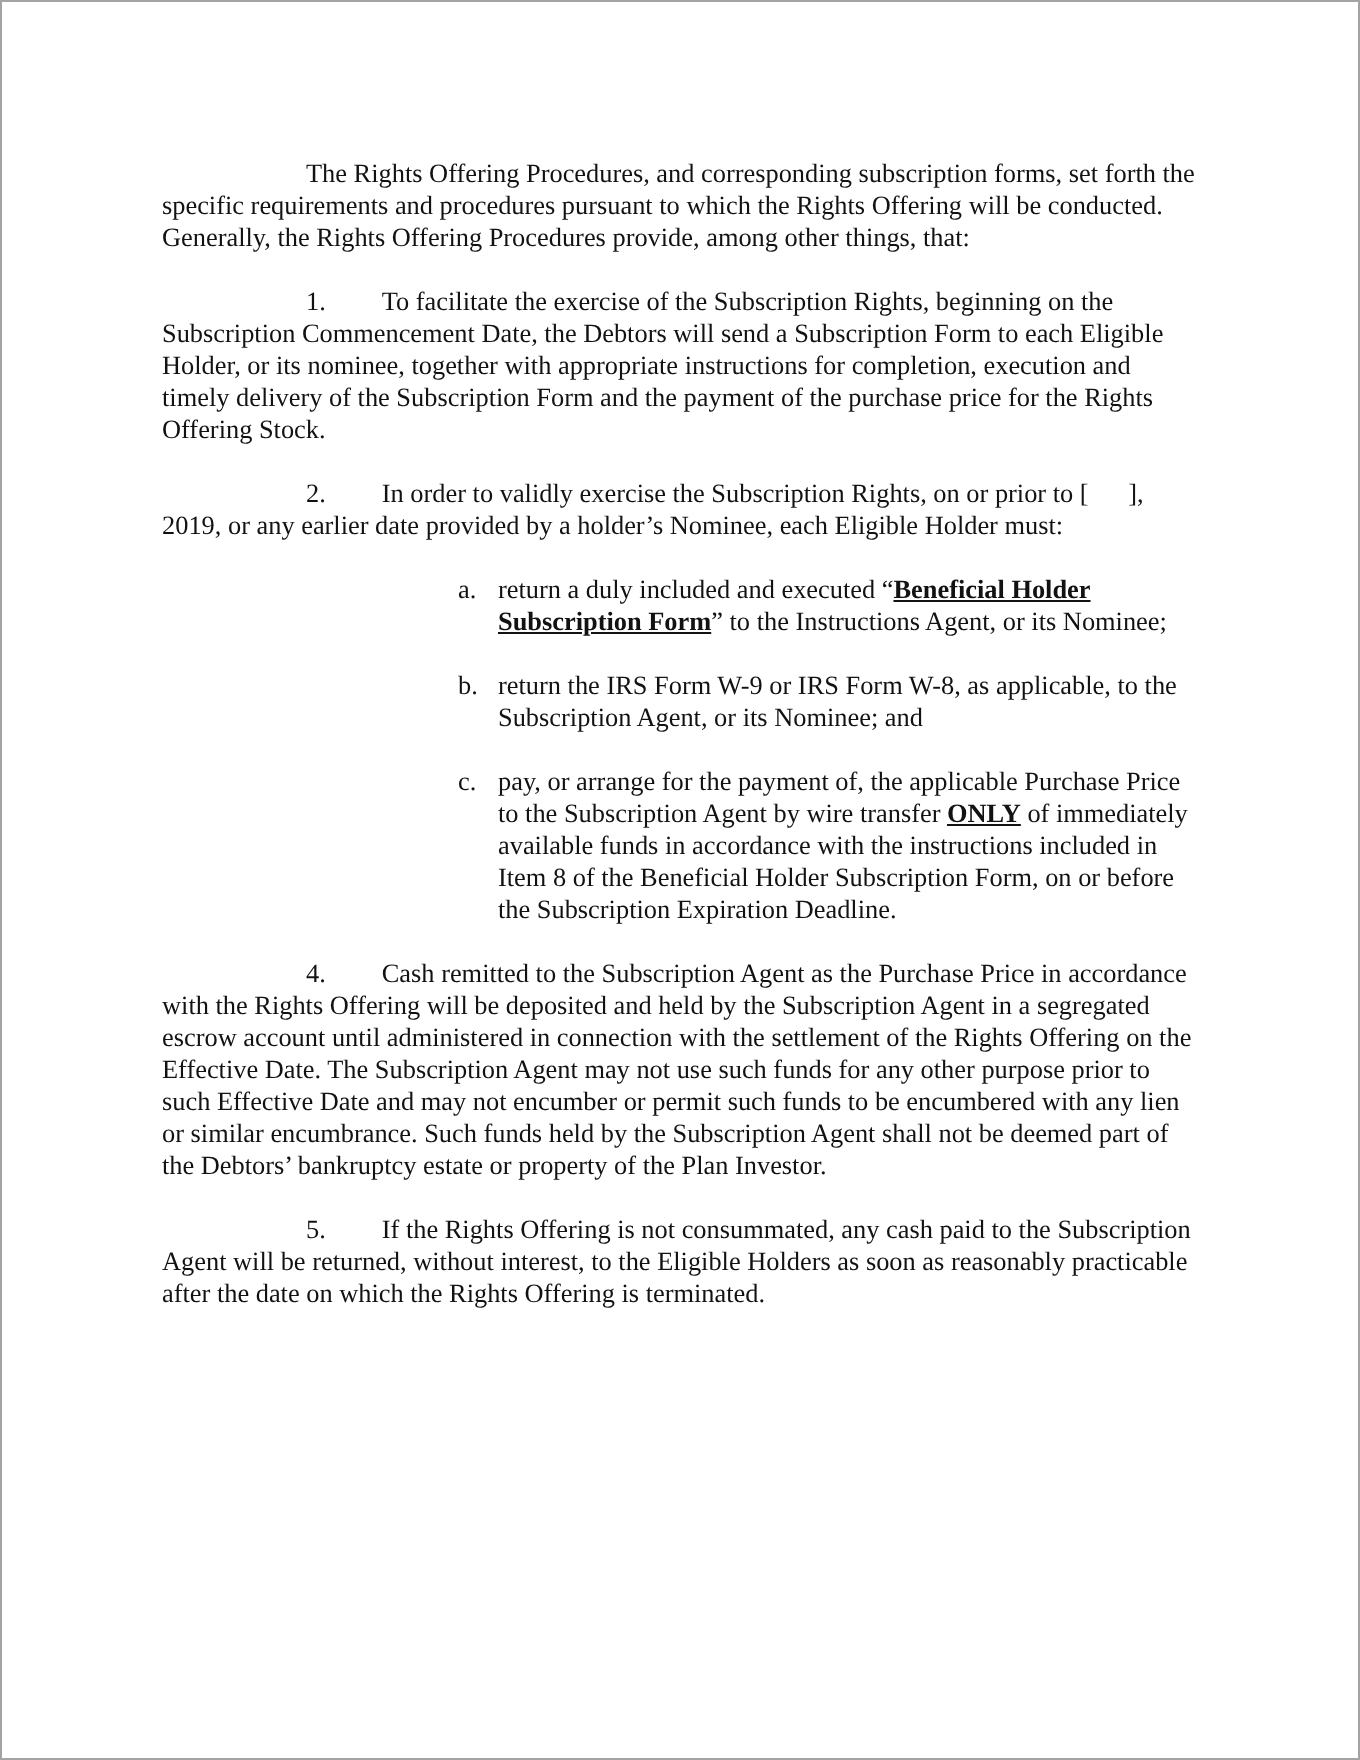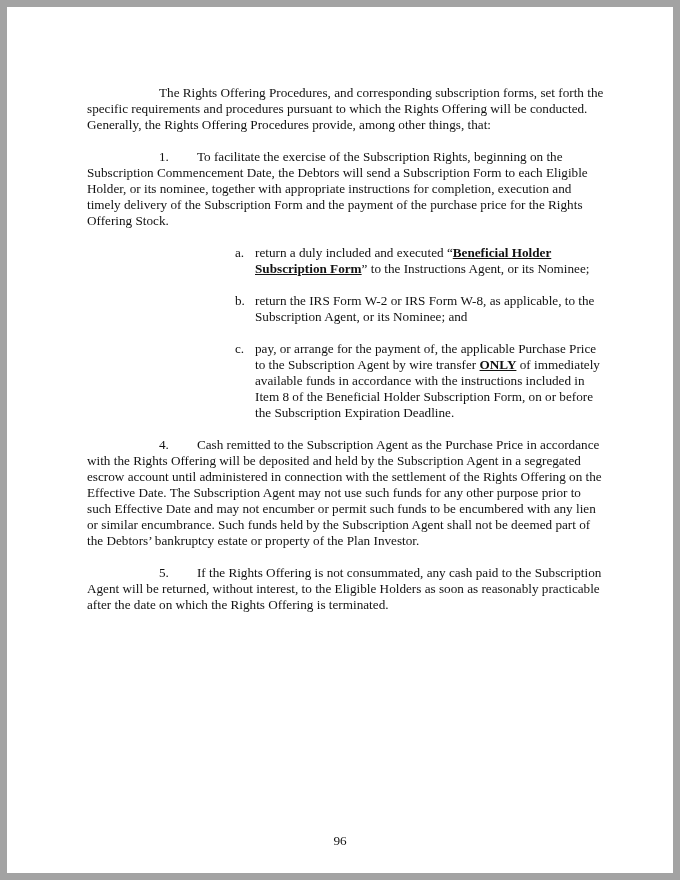--- a/index.html
+++ b/index.html
@@ -3,21 +3,21 @@
 <meta charset="utf-8">
 <style>
   * { margin: 0; padding: 0; box-sizing: border-box; }
   html, body { background: #ffffff; }
   body { font-family: "Liberation Serif", serif; }
   .page {
     position: relative;
     width: 680px;
     height: 880px;
     background: #ffffff;
-    border: 7px solid #a3a3a3;
+    border: 1px solid #a3a3a3;
     overflow: hidden;
     color: #121212;
     padding-left: 30px;
   }
   .content {
     position: absolute;
     left: 80px;
     top: 78px;
     width: 520px;
     font-size: 13.2px;
@@ -50,37 +50,37 @@
 </head>
 <body>
 
 <div class="page">
   <div class="content">
 
     <p class="para">The Rights Offering Procedures, and corresponding subscription forms, set forth the specific requirements and procedures pursuant to which the Rights Offering will be conducted.  Generally, the Rights Offering Procedures provide, among other things, that:</p>
 
     <p class="para"><span>1.</span><span class="tab"></span><span>To facilitate the exercise of the Subscription Rights, beginning on the Subscription Commencement Date, the Debtors will send a Subscription Form to each Eligible Holder, or its nominee, together with appropriate instructions for completion, execution and timely delivery of the Subscription Form and the payment of the purchase price for the Rights Offering Stock.</span></p>
 
+    <p class="para"><span>2.</span><span class="tab"></span><span>In order to validly exercise the Subscription Rights, on or prior to [&nbsp;&nbsp;&nbsp;&nbsp;&nbsp;&nbsp;], 2019, or any earlier date provided by a holder’s Nominee, each Eligible Holder must:</span></p>
 
     <div class="subitem">
       <span class="sub-label">a.</span>
       <span class="sub-text"><span>return a duly included and executed “</span><span class="bold-underline">Beneficial Holder Subscription Form</span><span>” to the Instructions Agent, or its Nominee;</span></span>
     </div>
 
     <div class="subitem">
       <span class="sub-label">b.</span>
-      <span class="sub-text">return the IRS Form W-2 or IRS Form W-8, as applicable, to the Subscription Agent, or its Nominee; and</span>
+      <span class="sub-text">return the IRS Form W-9 or IRS Form W-8, as applicable, to the Subscription Agent, or its Nominee; and</span>
     </div>
 
     <div class="subitem">
       <span class="sub-label">c.</span>
       <span class="sub-text"><span>pay, or arrange for the payment of, the applicable Purchase Price to the Subscription Agent by wire transfer </span><span class="bold">ONLY</span><span> of immediately available funds in accordance with the instructions included in Item 8 of the Beneficial Holder Subscription Form, on or before the Subscription Expiration Deadline.</span></span>
     </div>
 
 
     <p class="para"><span>4.</span><span class="tab"></span><span>Cash remitted to the Subscription Agent as the Purchase Price in accordance with the Rights Offering will be deposited and held by the Subscription Agent in a segregated escrow account until administered in connection with the settlement of the Rights Offering on the Effective Date.  The Subscription Agent may not use such funds for any other purpose prior to such Effective Date and may not encumber or permit such funds to be encumbered with any lien or similar encumbrance.  Such funds held by the Subscription Agent shall not be deemed part of the Debtors’ bankruptcy estate or property of the Plan Investor.</span></p>
 
     <p class="para"><span>5.</span><span class="tab"></span><span>If the Rights Offering is not consummated, any cash paid to the Subscription Agent will be returned, without interest, to the Eligible Holders as soon as reasonably practicable after the date on which the Rights Offering is terminated.</span></p>
 
   </div>
 
-  <div class="page-number">96</div>
 </div>
 
 </body></html>

